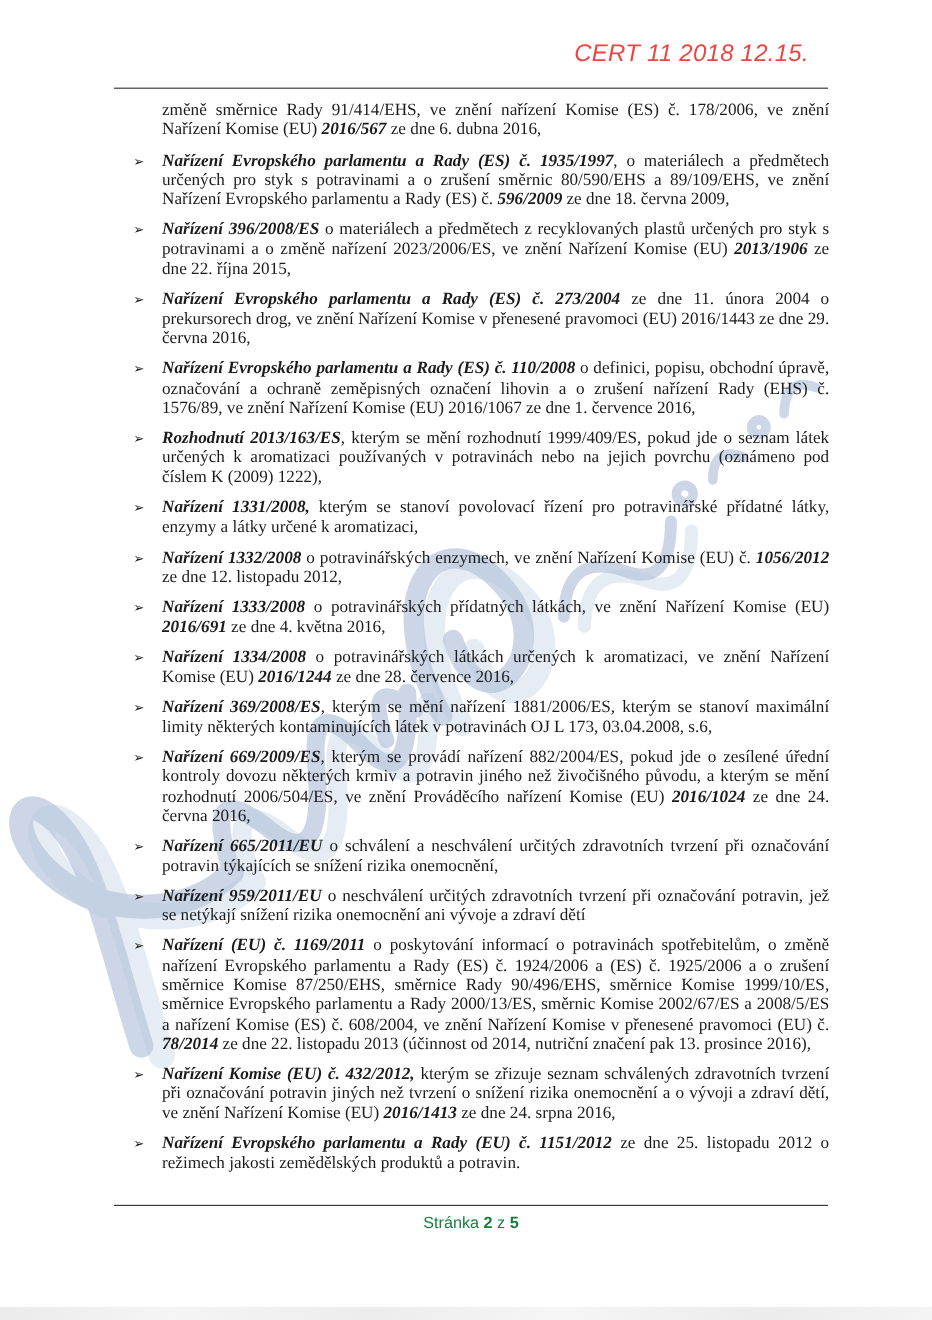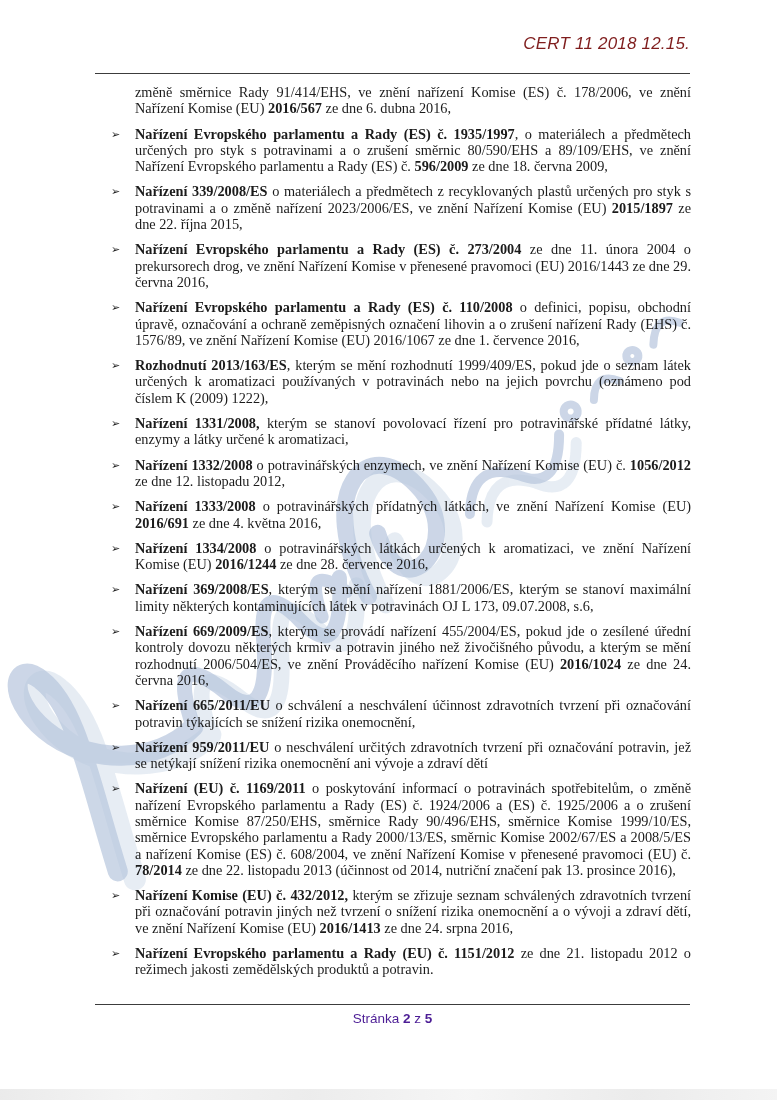--- a/index.html
+++ b/index.html
@@ -6,46 +6,46 @@
   body{
     width:777px;height:1100px;position:relative;overflow:hidden;
     background:#ffffff;
     font-family:"Liberation Serif", serif;
     color:#1b1b1b;
   }
   
   .watermark{position:absolute;left:0;top:0;width:777px;height:1100px;z-index:0;pointer-events:none;}
   
   .doc-code{
-    position:absolute;top:34px;right:87px;z-index:2;
+    position:absolute;top:34px;right:103px;z-index:2;
     font-family:"Liberation Sans", sans-serif;font-style:italic;
-    font-size:17px;color:#7f1d1d;letter-spacing:.2px;
+    font-size:20px;color:#ef4444;letter-spacing:.2px;
   }
   .rule{position:absolute;left:95px;width:595px;height:1px;background:#3c3c3c;z-index:2;}
   .rule-top{top:73px;}
   .rule-bottom{top:1004px;}
   
   .content{
     position:absolute;left:135px;top:84px;width:556px;z-index:1;
     font-size:14.3px;line-height:16.3px;text-align:justify;
   }
   .intro{margin:0 0 9px 0;}
   ul.reg-list{list-style:none;margin:0;padding:0;}
   ul.reg-list li{position:relative;margin:0 0 9px 0;}
   ul.reg-list li:last-child{margin-bottom:0;}
   .marker{
     position:absolute;left:-24px;top:1px;
     font-family:"DejaVu Sans", sans-serif;font-size:11px;color:#1b1b1b;
   }
-  b,.b{font-weight:bold;}
+  b,.b{font-weight:bold;font-style:italic;}
   
   .footer-text{
     position:absolute;left:95px;width:595px;top:1011px;z-index:2;
     text-align:center;font-family:"Liberation Sans", sans-serif;
-    font-size:13.5px;color:#4c1d95;
+    font-size:13.5px;color:#15803d;
   }
   .footer-text .num{font-weight:bold;}
   
   .scan-strip{
     position:absolute;left:0;bottom:0;width:777px;height:11px;z-index:3;
     background:linear-gradient(to right,#e7e7e7 0%,#f3f3f3 18%,#e9e9e9 40%,#f4f4f4 60%,#e8e8e8 82%,#f2f2f2 100%);
     opacity:.85;
   }
 </style>
 </head>
@@ -75,35 +75,35 @@
   </g>
 </svg>
 
 <div class="doc-code">CERT 11 2018 12.15.</div>
 <div class="rule rule-top"></div>
 
 <div class="content">
   <p class="intro" id="intro-p"><span>změně směrnice Rady 91/414/EHS, ve znění nařízení Komise (ES) č. 178/2006, ve znění Nařízení Komise (EU) </span><span class="b">2016/567</span><span> ze dne 6. dubna 2016,</span></p>
   <ul class="reg-list" id="reg-list">
       <li><span class="marker">➢</span><span class="b">Nařízení Evropského parlamentu a Rady (ES) č. 1935/1997</span><span>, o materiálech a předmětech určených pro styk s potravinami a o zrušení směrnic 80/590/EHS a 89/109/EHS, ve znění Nařízení Evropského parlamentu a Rady (ES) č. </span><span class="b">596/2009</span><span> ze dne 18. června 2009,</span></li>
-      <li><span class="marker">➢</span><span class="b">Nařízení 339/2008/ES</span><span> o materiálech a předmětech z recyklovaných plastů určených pro styk s potravinami a o změně nařízení 2023/2006/ES, ve znění Nařízení Komise (EU) </span><span class="b">2015/1897</span><span> ze dne 22. října 2015,</span></li>
+      <li><span class="marker">➢</span><span class="b">Nařízení 396/2008/ES</span><span> o materiálech a předmětech z recyklovaných plastů určených pro styk s potravinami a o změně nařízení 2023/2006/ES, ve znění Nařízení Komise (EU) </span><span class="b">2013/1906</span><span> ze dne 22. října 2015,</span></li>
       <li><span class="marker">➢</span><span class="b">Nařízení Evropského parlamentu a Rady (ES) č. 273/2004</span><span> ze dne 11. února 2004 o prekursorech drog, ve znění Nařízení Komise v přenesené pravomoci (EU) 2016/1443 ze dne 29. června 2016,</span></li>
       <li><span class="marker">➢</span><span class="b">Nařízení Evropského parlamentu a Rady (ES) č. 110/2008</span><span> o definici, popisu, obchodní úpravě, označování a ochraně zeměpisných označení lihovin a o zrušení nařízení Rady (EHS) č. 1576/89, ve znění Nařízení Komise (EU) 2016/1067 ze dne 1. července 2016,</span></li>
       <li><span class="marker">➢</span><span class="b">Rozhodnutí 2013/163/ES</span><span>, kterým se mění rozhodnutí 1999/409/ES, pokud jde o seznam látek určených k aromatizaci používaných v potravinách nebo na jejich povrchu (oznámeno pod číslem K (2009) 1222),</span></li>
       <li><span class="marker">➢</span><span class="b">Nařízení 1331/2008,</span><span> kterým se stanoví povolovací řízení pro potravinářské přídatné látky, enzymy a látky určené k aromatizaci,</span></li>
       <li><span class="marker">➢</span><span class="b">Nařízení 1332/2008</span><span> o potravinářských enzymech, ve znění Nařízení Komise (EU) č. </span><span class="b">1056/2012</span><span> ze dne 12. listopadu 2012,</span></li>
       <li><span class="marker">➢</span><span class="b">Nařízení 1333/2008</span><span> o potravinářských přídatných látkách, ve znění Nařízení Komise (EU) </span><span class="b">2016/691</span><span> ze dne 4. května 2016,</span></li>
       <li><span class="marker">➢</span><span class="b">Nařízení 1334/2008</span><span> o potravinářských látkách určených k aromatizaci, ve znění Nařízení Komise (EU) </span><span class="b">2016/1244</span><span> ze dne 28. července 2016,</span></li>
-      <li><span class="marker">➢</span><span class="b">Nařízení 369/2008/ES</span><span>, kterým se mění nařízení 1881/2006/ES, kterým se stanoví maximální limity některých kontaminujících látek v potravinách  OJ L 173, 09.07.2008, s.6,</span></li>
-      <li><span class="marker">➢</span><span class="b">Nařízení 669/2009/ES</span><span>, kterým se provádí nařízení  455/2004/ES, pokud jde o zesílené úřední kontroly dovozu některých krmiv a potravin jiného než živočišného původu, a kterým se mění rozhodnutí 2006/504/ES, ve znění Prováděcího nařízení Komise (EU) </span><span class="b">2016/1024</span><span> ze dne 24. června 2016,</span></li>
-      <li><span class="marker">➢</span><span class="b">Nařízení 665/2011/EU</span><span> o schválení a neschválení účinnost zdravotních tvrzení při označování potravin týkajících se snížení rizika onemocnění,</span></li>
+      <li><span class="marker">➢</span><span class="b">Nařízení 369/2008/ES</span><span>, kterým se mění nařízení 1881/2006/ES, kterým se stanoví maximální limity některých kontaminujících látek v potravinách  OJ L 173, 03.04.2008, s.6,</span></li>
+      <li><span class="marker">➢</span><span class="b">Nařízení 669/2009/ES</span><span>, kterým se provádí nařízení  882/2004/ES, pokud jde o zesílené úřední kontroly dovozu některých krmiv a potravin jiného než živočišného původu, a kterým se mění rozhodnutí 2006/504/ES, ve znění Prováděcího nařízení Komise (EU) </span><span class="b">2016/1024</span><span> ze dne 24. června 2016,</span></li>
+      <li><span class="marker">➢</span><span class="b">Nařízení 665/2011/EU</span><span> o schválení a neschválení určitých zdravotních tvrzení při označování potravin týkajících se snížení rizika onemocnění,</span></li>
       <li><span class="marker">➢</span><span class="b">Nařízení 959/2011/EU</span><span> o neschválení určitých zdravotních tvrzení při označování potravin, jež se netýkají snížení rizika onemocnění ani vývoje a zdraví dětí</span></li>
       <li><span class="marker">➢</span><span class="b">Nařízení (EU) č. 1169/2011</span><span>  o poskytování informací o potravinách spotřebitelům, o změně nařízení Evropského parlamentu a Rady (ES) č. 1924/2006 a (ES) č. 1925/2006 a o zrušení směrnice Komise 87/250/EHS, směrnice Rady 90/496/EHS, směrnice Komise 1999/10/ES, směrnice Evropského parlamentu a Rady 2000/13/ES, směrnic Komise 2002/67/ES a 2008/5/ES a nařízení Komise (ES) č. 608/2004, ve znění Nařízení Komise v přenesené pravomoci (EU) č. </span><span class="b">78/2014</span><span> ze dne 22. listopadu 2013 (účinnost od 2014, nutriční značení pak 13. prosince 2016),</span></li>
       <li><span class="marker">➢</span><span class="b">Nařízení Komise (EU) č. 432/2012,</span><span> kterým se zřizuje seznam schválených zdravotních tvrzení při označování potravin jiných než tvrzení o snížení rizika onemocnění a o vývoji a zdraví dětí, ve znění Nařízení Komise (EU) </span><span class="b">2016/1413</span><span> ze dne 24. srpna 2016,</span></li>
-      <li><span class="marker">➢</span><span class="b">Nařízení Evropského parlamentu a Rady (EU) č. 1151/2012</span><span> ze dne 21. listopadu 2012 o režimech jakosti zemědělských produktů a potravin.</span></li>
+      <li><span class="marker">➢</span><span class="b">Nařízení Evropského parlamentu a Rady (EU) č. 1151/2012</span><span> ze dne 25. listopadu 2012 o režimech jakosti zemědělských produktů a potravin.</span></li>
     </ul>
 </div>
 
 <div class="rule rule-bottom"></div>
 <div class="footer-text">
   <span>Stránka</span>
   <span class="num">2</span>
   <span>z</span>
   <span class="num">5</span>
 </div>

